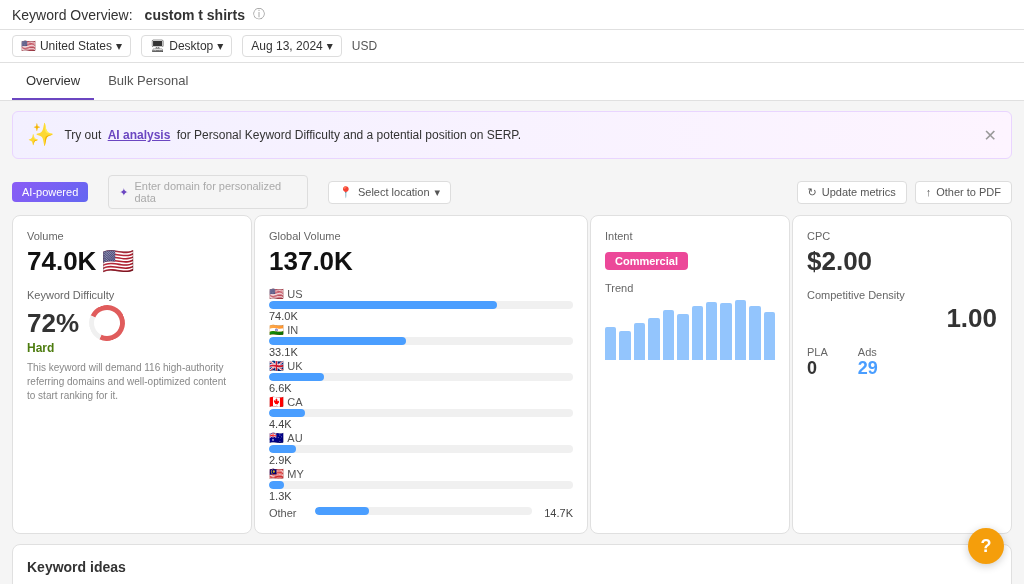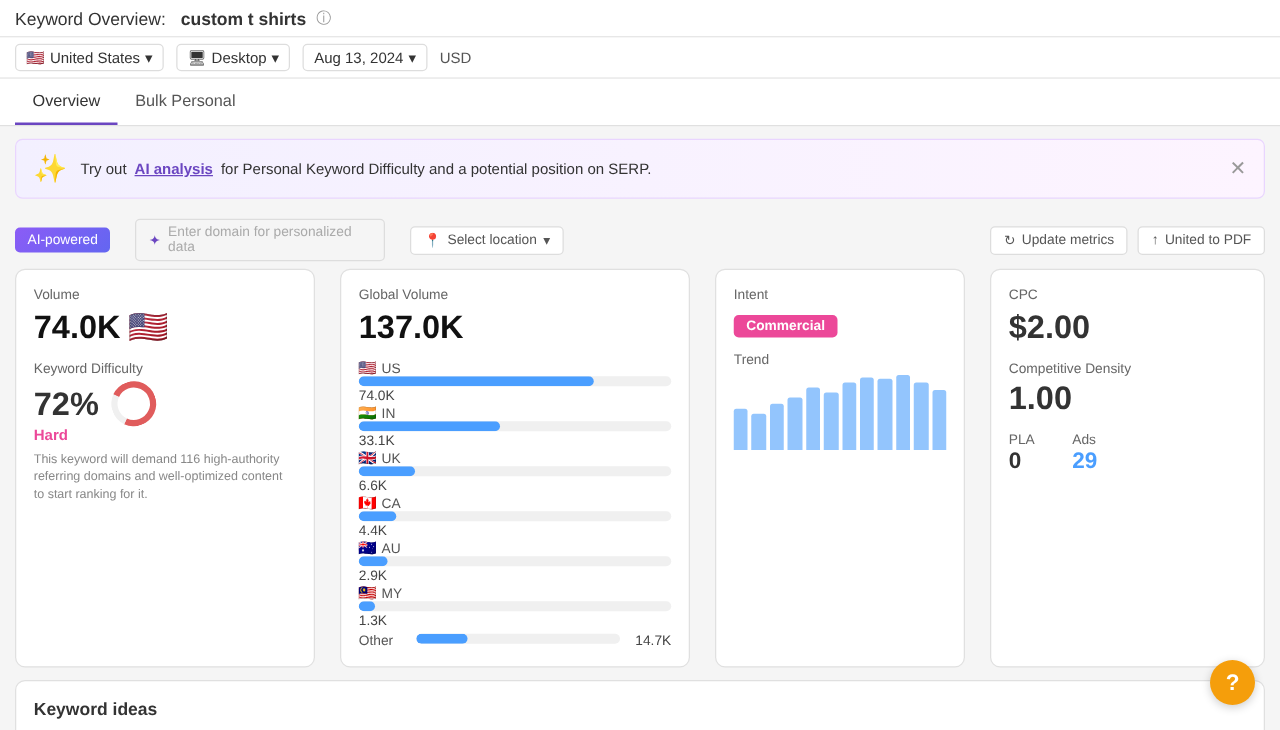--- a/index.html
+++ b/index.html
@@ -16,30 +16,30 @@
     .ai-banner .close-btn { margin-left: auto; cursor: pointer; color: #999; font-size: 16px; }
     .ai-banner a { color: #6b46c1; font-weight: 600; }
     
     .toolbar { padding: 6px 12px; display: flex; align-items: center; gap: 20px; }
     .ai-powered-btn { background: linear-gradient(135deg, #8b5cf6, #6366f1); color: #fff; border: none; border-radius: 4px; padding: 4px 10px; font-size: 11px; cursor: pointer; }
     .domain-input { border: 1px solid #ddd; border-radius: 4px; padding: 4px 10px; font-size: 11px; color: #999; width: 200px; display: flex; align-items: center; gap: 6px; }
     .location-btn { border: 1px solid #ddd; border-radius: 4px; padding: 4px 10px; font-size: 11px; cursor: pointer; display: flex; align-items: center; gap: 5px; color: #555; background: #fff; }
     .right-btns { margin-left: auto; display: flex; gap: 8px; }
     .action-btn { border: 1px solid #ddd; border-radius: 4px; padding: 4px 10px; font-size: 11px; cursor: pointer; background: #fff; color: #555; display: flex; align-items: center; gap: 5px; }
     
-    .metrics-grid { display: grid; grid-template-columns: 240px 1fr 200px 220px; gap: 20px; padding: 0 12px 10px; }
+    .metrics-grid { display: grid; grid-template-columns: 240px 1fr 200px 220px; gap: 2px; padding: 0 12px 10px; }
     .metric-card { background: #fff; border: 1px solid #e0e0e0; border-radius: 8px; padding: 14px; }
     
     .metric-label { font-size: 11px; color: #666; margin-bottom: 4px; }
     .metric-value { font-size: 26px; font-weight: 700; color: #111; display: flex; align-items: center; gap: 6px; }
     
     .kd-section { margin-top: 12px; }
     .kd-label { font-size: 11px; color: #666; margin-bottom: 4px; }
     .kd-value { font-size: 26px; font-weight: 700; display: flex; align-items: center; gap: 10px; }
-    .kd-hard { font-size: 12px; color: #ec4899; font-weight: 600; margin-top: 0; }
+    .kd-hard { font-size: 12px; color: #4d7c0f; font-weight: 600; margin-top: 0; }
     .kd-desc { font-size: 10px; color: #888; margin-top: 6px; line-height: 1.4; }
     
     .donut { width: 36px; height: 36px; border-radius: 50%; border: 5px solid #f0f0f0; border-top-color: #e05c5c; border-right-color: #e05c5c; border-bottom-color: #e05c5c; }
     .country-flag { font-size: 12px; width: 18px; }
     .country-code { font-size: 11px; color: #555; width: 20px; }
     .bar-bg { flex: 1; height: 8px; background: #f0f0f0; border-radius: 4px; overflow: hidden; }
     .bar-fill { height: 100%; background: #4a9eff; border-radius: 4px; }
     .bar-val { font-size: 11px; color: #444; width: 35px; text-align: right; }
     .other-row { display: flex; gap: 6px; margin-top: 4px; }
     .other-label { font-size: 11px; color: #555; width: 40px; }
@@ -47,21 +47,21 @@
     .other-bar-fill { height: 100%; background: #4a9eff; border-radius: 4px; width: 25%; }
     .other-val { font-size: 11px; color: #444; width: 35px; text-align: right; }
     
     .intent-badge { background: #ec4899; color: #fff; font-size: 11px; font-weight: 600; border-radius: 4px; padding: 3px 10px; display: inline-block; margin-top: 6px; }
     .trend-label { font-size: 11px; color: #666; margin-top: 12px; margin-bottom: 6px; }
     .trend-bars { display: flex; align-items: flex-end; gap: 3px; height: 60px; }
     .trend-bar { flex: 1; background: #93c5fd; border-radius: 2px 2px 0 0; }
     
     .cpc-value { font-size: 26px; font-weight: 700; }
     .comp-density-label { font-size: 11px; color: #666; margin-top: 12px; margin-bottom: 2px; }
-    .comp-density-value { font-size: 26px; font-weight: 700; }
+    .comp-density-value { font-size: 26px; font-weight: 700; text-align: right; }
     .pla-ads-row { display: flex; gap: 30px; margin-top: 12px; }
     .pla-ads-item .label { font-size: 11px; color: #666; }
     .pla-ads-item .value { font-size: 18px; font-weight: 700; }
     .pla-ads-item .value.blue { color: #4a9eff; }
     
     .keyword-ideas { background: #fff; border: 1px solid #e0e0e0; border-radius: 8px; margin: 0 12px 10px; padding: 14px; }
     .section-title { font-size: 14px; font-weight: 600; margin-bottom: 12px; }
     
     .help-btn { position: fixed; bottom: 20px; right: 20px; background: #f59e0b; color: #fff; width: 36px; height: 36px; border-radius: 50%; display: flex; align-items: center; justify-content: center; font-size: 18px; font-weight: 700; cursor: pointer; box-shadow: 0 2px 8px rgba(0,0,0,0.2); }
   </style>
@@ -118,21 +118,21 @@
     <span>Select location</span>
     <span>▾</span>
   </button>
   <div class="right-btns">
     <button class="action-btn">
       <span>↻</span>
       <span>Update metrics</span>
     </button>
     <button class="action-btn">
       <span>↑</span>
-      <span>United to PDF</span>
+      <span>Other to PDF</span>
     </button>
   </div>
 </div>
 
 <div class="metrics-grid">
 
   <div class="metric-card">
     <div class="metric-label">Volume</div>
     <div class="metric-value">
       <span>74.0K</span>

